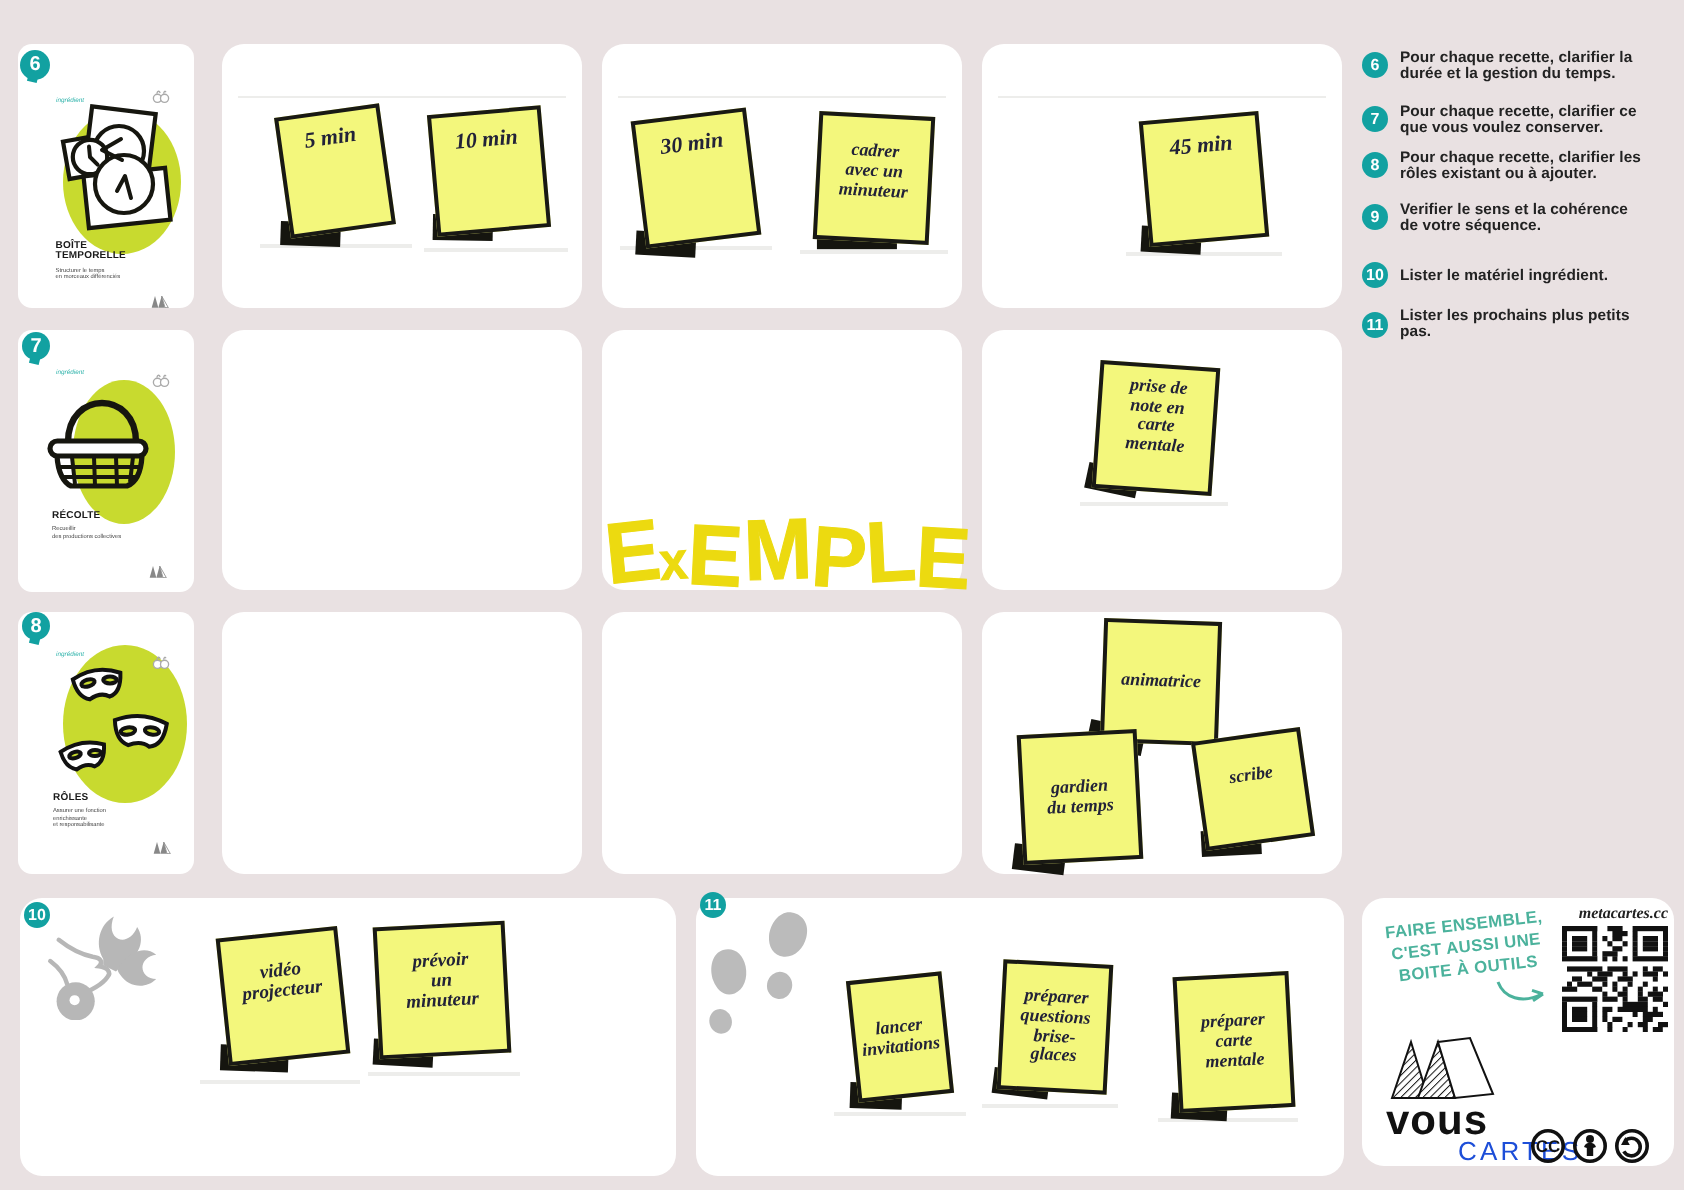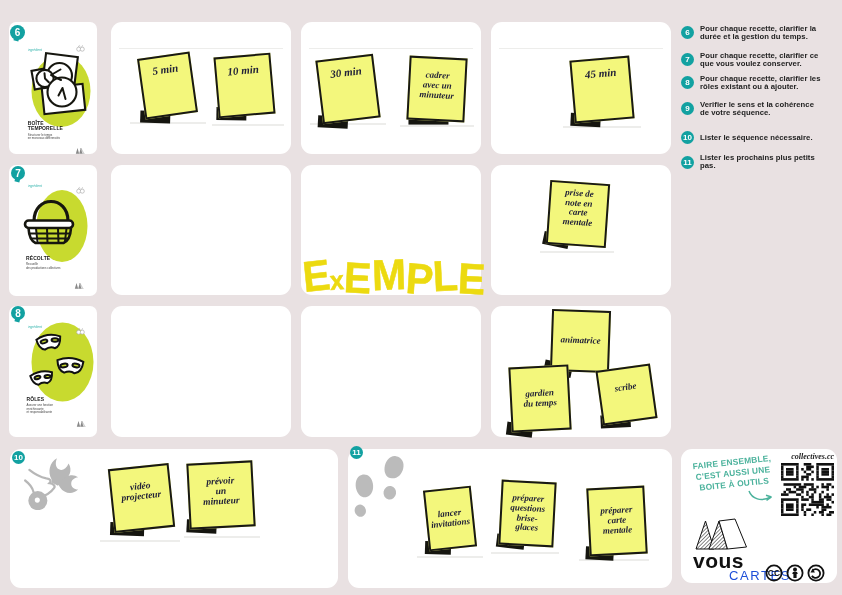--- a/index.html
+++ b/index.html
@@ -47,21 +47,21 @@
 
 <div class="lc num" style="top:25.9px">6</div>
 <div class="li" style="top:25px">Pour chaque recette, clarifier la<br>durée et la gestion du temps.</div>
 <div class="lc num" style="top:52.7px">7</div>
 <div class="li" style="top:52px">Pour chaque recette, clarifier ce<br>que vous voulez conserver.</div>
 <div class="lc num" style="top:75.9px">8</div>
 <div class="li" style="top:75px">Pour chaque recette, clarifier les<br>rôles existant ou à ajouter.</div>
 <div class="lc num" style="top:102.2px">9</div>
 <div class="li" style="top:101px">Verifier le sens et la cohérence<br>de votre séquence.</div>
 <div class="lc num" style="top:131.2px">10</div>
-<div class="li" style="top:134px">Lister le séquence nécessaire.</div>
+<div class="li" style="top:134px">Lister le matériel ingrédient.</div>
 <div class="lc num" style="top:155.5px">11</div>
 <div class="li" style="top:154px">Lister les prochains plus petits<br>pas.</div>
 
 <div class="ul" style="left:119px;top:47.5px;width:164px;height:1.5px"></div>
 <div class="ul" style="left:309px;top:47.5px;width:164px;height:1.5px"></div>
 <div class="ul" style="left:499px;top:47.5px;width:164px;height:1.5px"></div>
 <div class="ul" style="left:130px;top:122px;width:76px"></div>
 <div class="ul" style="left:212px;top:124px;width:72px"></div>
 <div class="ul" style="left:310px;top:123px;width:76px"></div>
 <div class="ul" style="left:400px;top:125px;width:74px"></div>
@@ -335,21 +335,21 @@
     <rect x="22.7" y="48.0" width="2.5" height="2.6"></rect>
     <rect x="32.8" y="48.0" width="2.5" height="2.6"></rect>
     <rect x="37.9" y="48.0" width="5.0" height="2.6"></rect>
     <rect x="48.0" y="48.0" width="5.0" height="2.6"></rect>
     <rect x="0.0" y="50.5" width="17.7" height="2.6"></rect>
     <rect x="22.7" y="50.5" width="2.5" height="2.6"></rect>
     <rect x="30.3" y="50.5" width="2.5" height="2.6"></rect>
     <rect x="40.4" y="50.5" width="2.5" height="2.6"></rect>
     <rect x="45.4" y="50.5" width="5.0" height="2.6"></rect>
   </svg>
-<div style="position:absolute;left:757px;top:451.5px;width:77px;text-align:right;font-family:'Liberation Serif',serif;font-style:italic;font-weight:bold;font-size:8px;color:#222">collectives.cc</div>
+<div style="position:absolute;left:757px;top:451.5px;width:77px;text-align:right;font-family:'Liberation Serif',serif;font-style:italic;font-weight:bold;font-size:8px;color:#222">metacartes.cc</div>
 <div style="position:absolute;left:685px;top:457px;width:96px;transform:rotate(-6deg);color:#4bb29c;font-weight:bold;font-size:8.4px;line-height:10.8px;text-align:center;letter-spacing:.2px">FAIRE ENSEMBLE,<br>C'EST AUSSI UNE<br>BOITE À OUTILS</div>
 <svg style="position:absolute;left:747px;top:489px" width="30" height="16" viewBox="0 0 30 16">
     <path d="M2 2 C5 10 14 13 24 8" stroke="#4bb29c" fill="none" stroke-width="1.5"></path>
     <path d="M24.5 8 l-5.5 -1.8 M24.5 8 l-5 3.4" stroke="#4bb29c" fill="none" stroke-width="1.5"></path>
   </svg>
 <svg style="position:absolute;left:694px;top:518px" width="55" height="32" viewBox="0 0 55 32">
 <defs>
       <pattern id="hat" width="2.6" height="2.6" patternUnits="userSpaceOnUse" patternTransform="rotate(45)">
         <rect width="2.6" height="2.6" fill="#fff"></rect>
         <line x1="0" y1="0" x2="0" y2="2.6" stroke="#111" stroke-width="1"></line>

